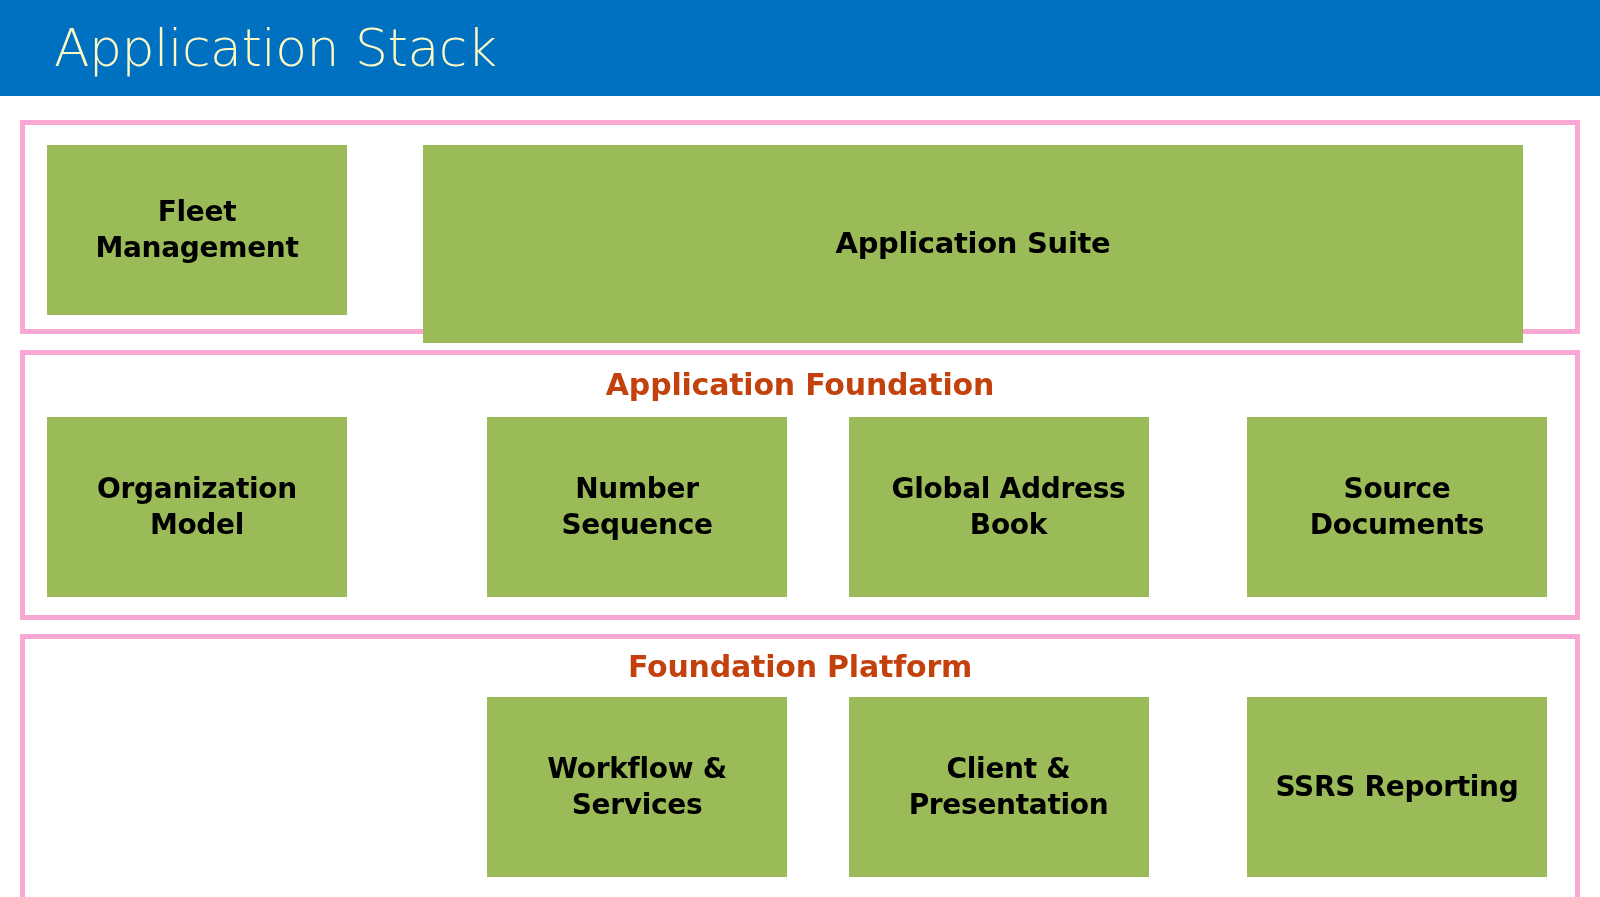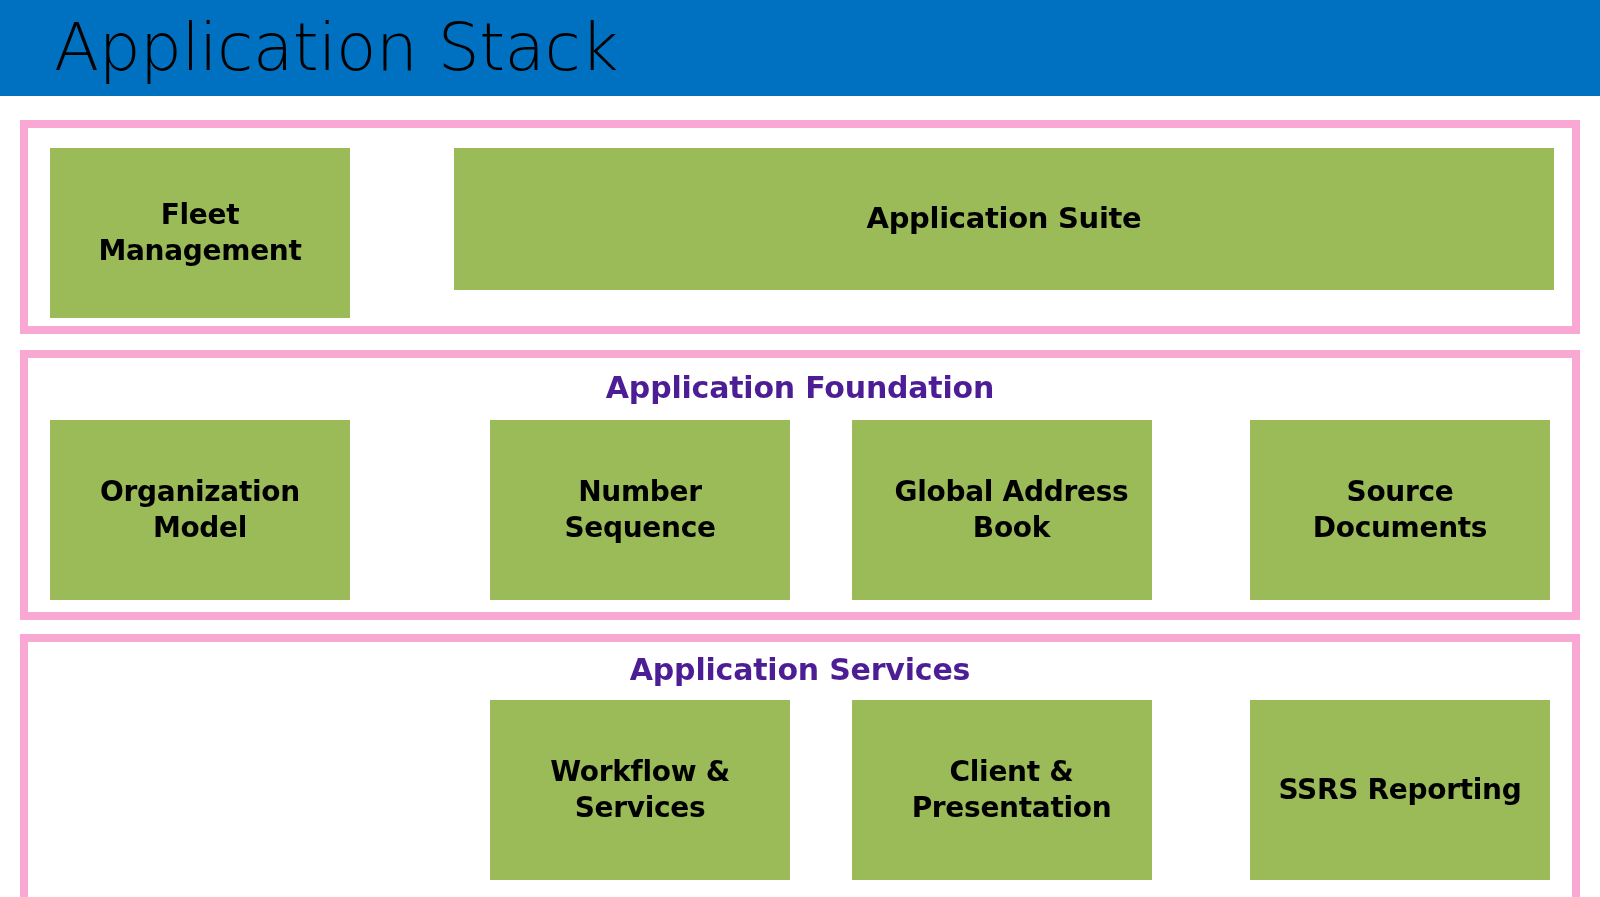--- a/index.html
+++ b/index.html
@@ -30,49 +30,49 @@
     height: 96px;
     background: #0070C0;
   }
   .title-text {
     position: absolute;
     left: 54px;
     top: 50%;
     transform: translateY(-50%);
     font-family: "DejaVu Sans", sans-serif;
     font-weight: 300;
-    font-size: 66px;
+    font-size: 52px;
     line-height: 1.0;
-    color: #000000;
+    color: #fef9c3;
     letter-spacing: -0.5px;
     white-space: nowrap;
   }
 
   
   .layer {
     position: absolute;
     left: 20px;
     width: 1560px;
     box-sizing: border-box;
-    border: 8px solid #f9a8d4;
+    border: 5px solid #f9a8d4;
     background: #ffffff;
   }
   #layer-suite      { top: 120px; height: 214px; }
   #layer-foundation { top: 350px; height: 270px; }
   #layer-platform   { top: 634px; height: 280px; }
 
   .layer-title {
     position: absolute;
     left: 0;
     right: 0;
     text-align: center;
     font-family: "DejaVu Sans", sans-serif;
     font-weight: bold;
     font-size: 30px;
-    color: #4c1d95;
+    color: #c2410c;
     letter-spacing: -0.2px;
   }
   #layer-foundation .layer-title { top: 12px; }
   #layer-platform   .layer-title { top: 10px; }
 
   
   .block {
     position: absolute;
     background: #9BBB59;
     display: flex;
@@ -93,21 +93,21 @@
   }
   .block-label.big {
     font-size: 29px;
   }
 
   
   #block-fleet {
     left: 22px;  top: 20px;  width: 300px;  height: 170px;
   }
   #block-suite {
-    left: 426px; top: 20px;  width: 1100px; height: 142px;
+    left: 398px; top: 20px;  width: 1100px; height: 198px;
   }
 
   
   .col1 { left: 22px;   width: 300px; }
   .col2 { left: 422px;  width: 300px; margin-left: 40px; }
   .col3 { left: 824px;  width: 300px; padding-left: 27px; }
   .col4 { left: 1222px; width: 300px; align-items: center; }
 
   #layer-foundation .block { top: 62px; height: 180px; }
   #layer-platform   .block { top: 58px; height: 180px; }
@@ -146,21 +146,21 @@
       <span class="block-label">Global Address
 Book</span>
     </div>
     <div class="block col4">
       <span class="block-label">Source
 Documents</span>
     </div>
   </div>
 
   <div class="layer" id="layer-platform">
-    <div class="layer-title">Application Services</div>
+    <div class="layer-title">Foundation Platform</div>
 
     <div class="block col2">
       <span class="block-label">Workflow &amp;
 Services</span>
     </div>
     <div class="block col3">
       <span class="block-label">Client &amp;
 Presentation</span>
     </div>
     <div class="block col4">

